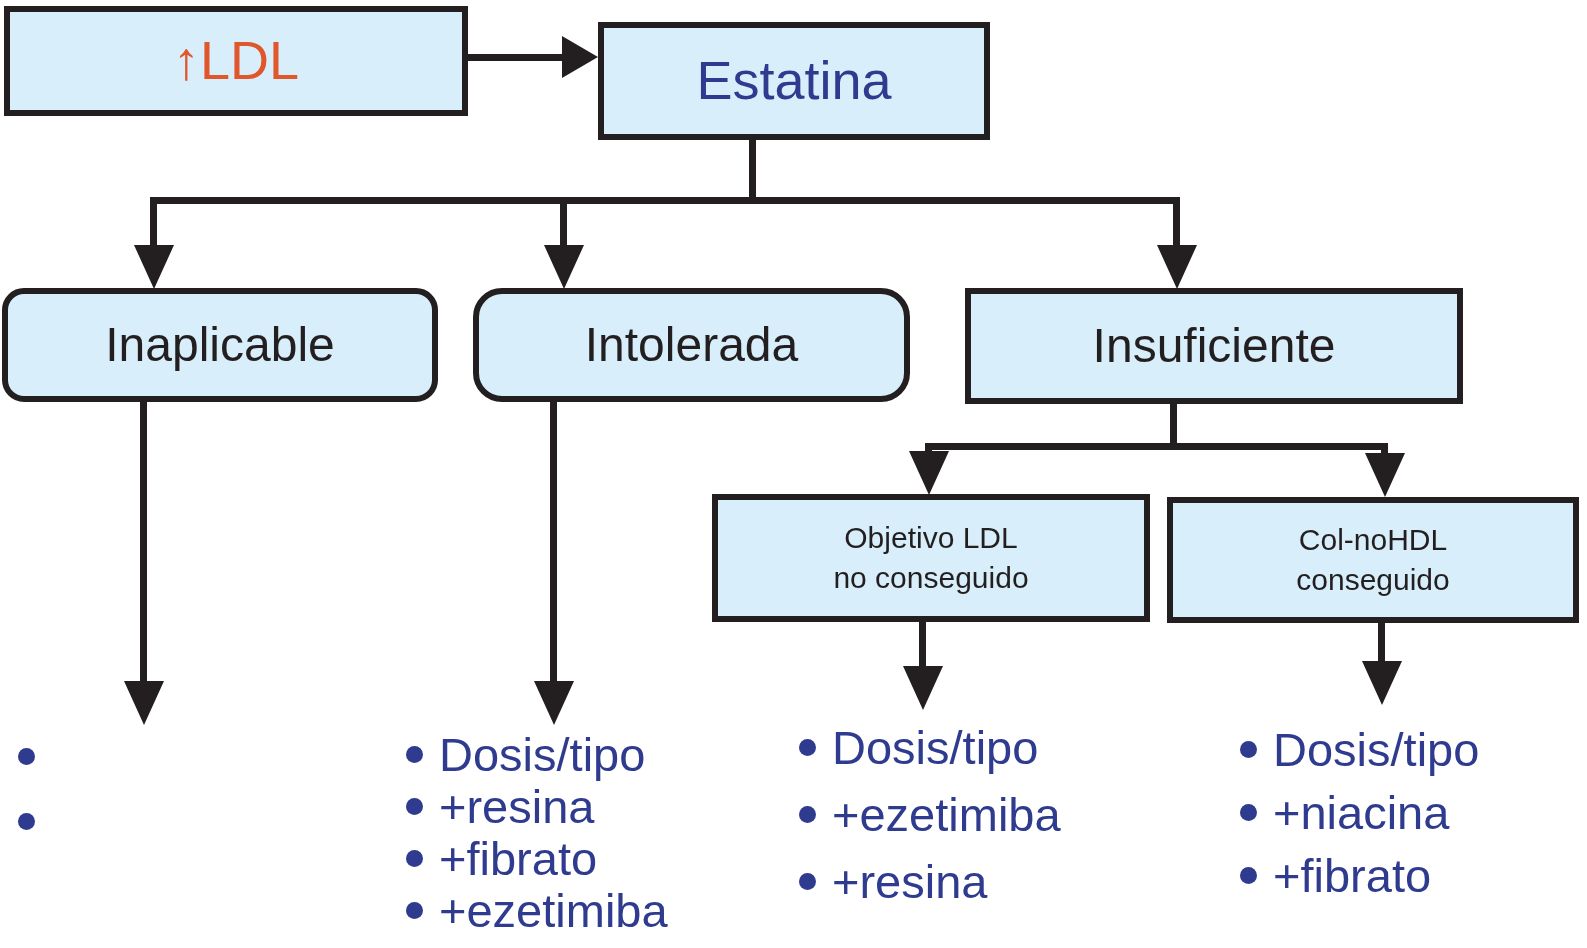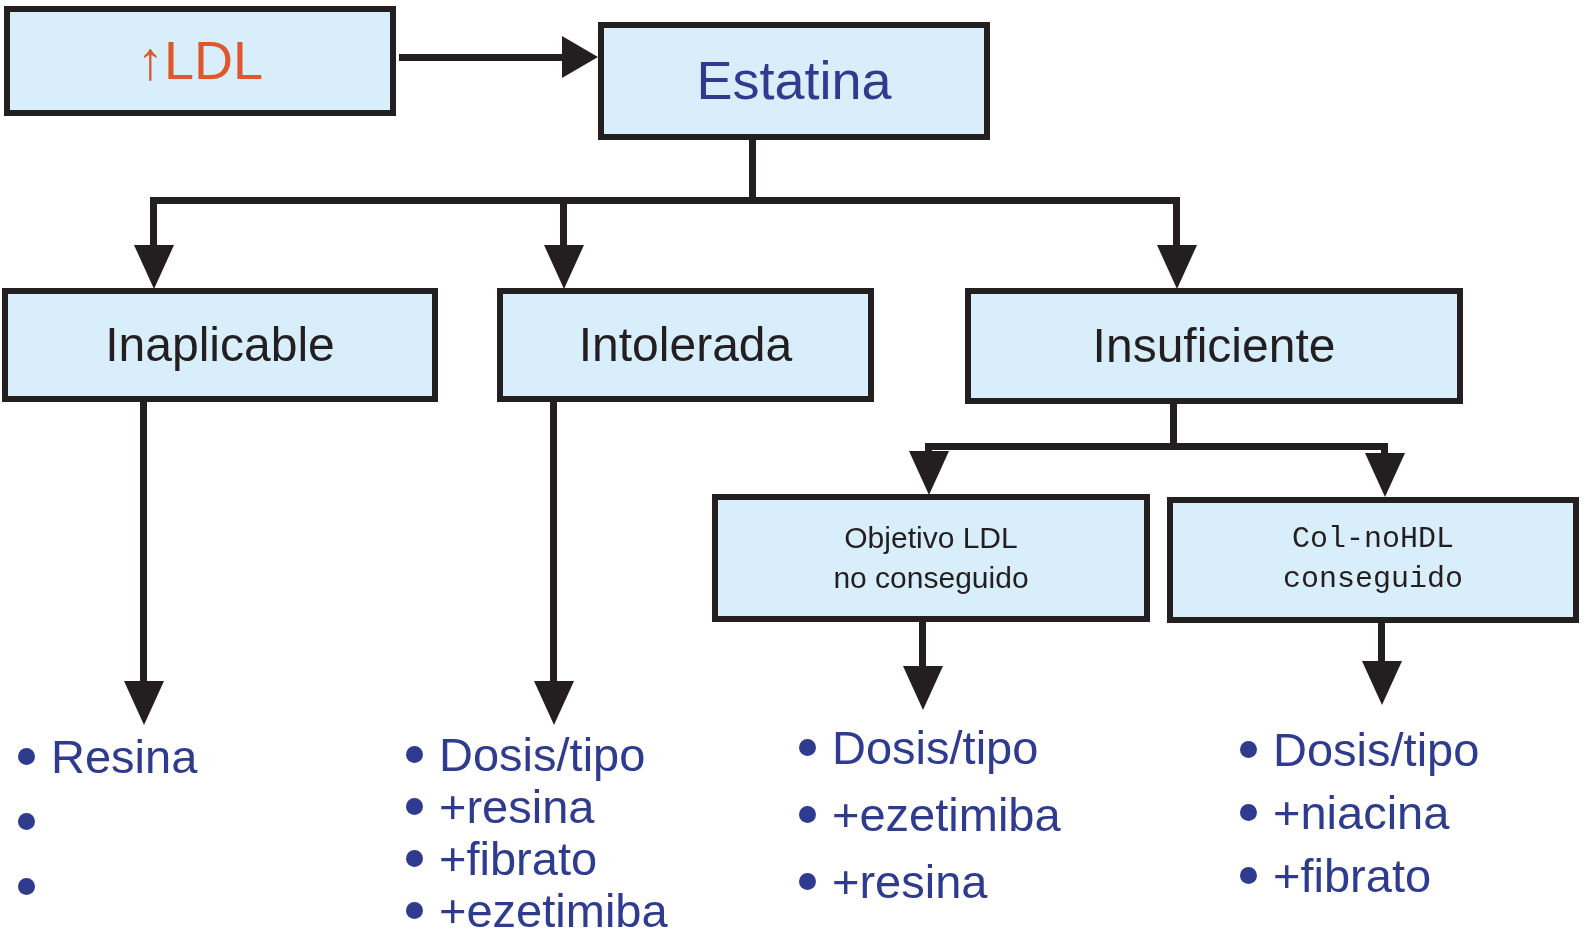--- a/index.html
+++ b/index.html
@@ -79,55 +79,51 @@
 
   <div class="vline" style="left:1381px;top:443px;width:7px;height:12px;"></div>
   <div class="ah-down" style="left:1365px;top:453px;"></div>
 
   <div class="vline" style="left:919px;top:620px;width:7px;height:50px;"></div>
   <div class="ah-down" style="left:903px;top:666px;"></div>
 
   <div class="vline" style="left:1378px;top:621px;width:7px;height:44px;"></div>
   <div class="ah-down" style="left:1362px;top:661px;"></div>
 
-  <div class="node fs-xl t-orange" style="left:4px;top:6px;width:392px;height:110px;">
+  <div class="node fs-xl t-orange" style="left:4px;top:6px;width:464px;height:110px;">
     <span>↑LDL</span>
   </div>
 
   <div class="node fs-xl t-navy" style="left:598px;top:2px;width:392px;height:118px;">
     <span>Estatina</span>
   </div>
 
-  <div class="node fs-lg" style="left:2px;top:288px;width:436px;height:114px;">
+  <div class="node fs-lg" style="left:2px;top:288px;width:436px;height:114px;border-radius:22px;">
     <span>Inaplicable</span>
   </div>
 
-  <div class="node fs-lg" style="left:497px;top:288px;width:377px;height:114px;">
+  <div class="node fs-lg" style="left:473px;top:288px;width:437px;height:114px;border-radius:29px;">
     <span>Intolerada</span>
   </div>
 
   <div class="node fs-lg" style="left:965px;top:288px;width:498px;height:116px;">
     <span>Insuficiente</span>
   </div>
 
   <div class="node fs-md" style="left:712px;top:494px;width:438px;height:128px;">
     <span>Objetivo LDL</span>
     <span>no conseguido</span>
   </div>
 
-  <div class="node fs-md" style="left:1167px;top:497px;width:412px;height:126px;font-family:Liberation Mono, monospace;">
+  <div class="node fs-md" style="left:1167px;top:497px;width:412px;height:126px;">
     <span>Col-noHDL</span>
     <span>conseguido</span>
   </div>
 
   <ul class="option-list lh65" style="left:18px;top:724px;">
-    <li>
-        <span class="dot"></span>
-        <span>Resina</span>
-      </li>
     <li>
         <span class="dot"></span>
       </li>
     <li>
         <span class="dot"></span>
       </li>
   </ul>
 
   <ul class="option-list lh52" style="left:406px;top:728px;">
     <li>

